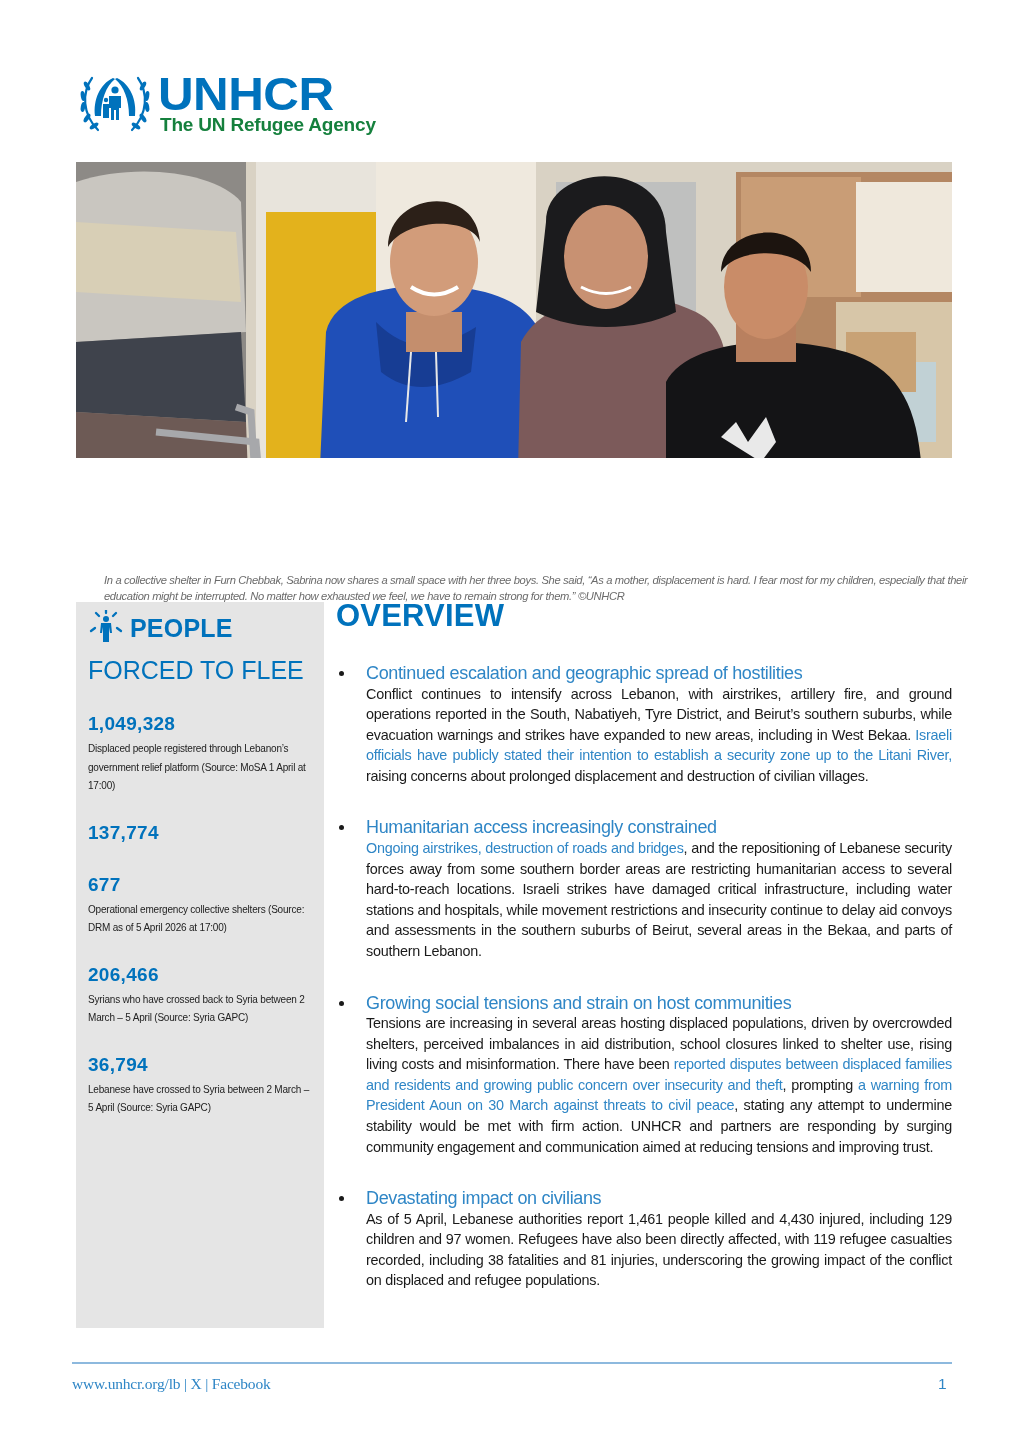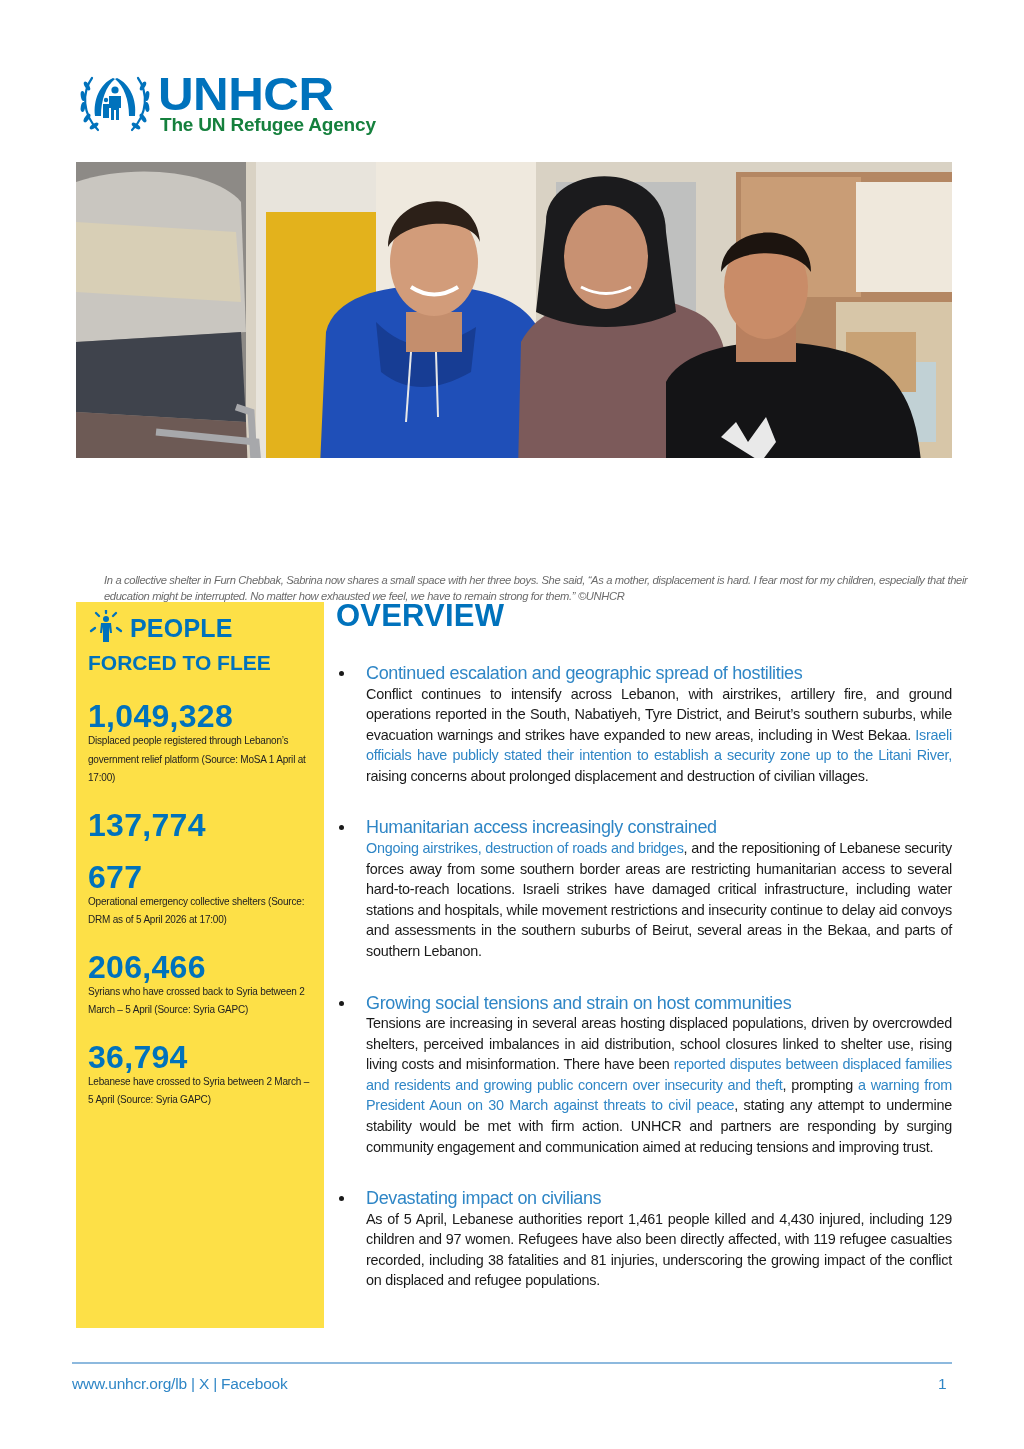--- a/index.html
+++ b/index.html
@@ -12,42 +12,42 @@
   .logo-text { margin-left: 6px; display: flex; flex-direction: column; }
   .logo-word { font-family: "Liberation Sans", sans-serif; font-weight: bold; font-size: 47px; letter-spacing: -0.5px; color: #0072bc; line-height: 44px; transform: scaleX(1.05); transform-origin: left; }
   .logo-tag { font-family: "Liberation Sans", sans-serif; font-weight: bold; font-size: 19px; color: #15803d; line-height: 18px; margin-left: 2px; letter-spacing: -0.2px; }
 
   
   .photo { position: absolute; left: 76px; top: 162px; width: 876px; height: 296px; overflow: hidden; background: #cbbfa6; }
   .photo svg { display: block; }
   .caption { position: absolute; left: 80px; top: 572px; width: 870px; font-style: italic; font-size: 11.2px; line-height: 16px; color: #6b6b6b; letter-spacing: -0.35px; margin-left: 24px; }
 
   
-  .sidebar { position: absolute; left: 76px; top: 602px; width: 248px; height: 726px; background: #fde047; padding: 10px 10px 0 12px; }
+  .sidebar { position: absolute; left: 76px; top: 602px; width: 248px; height: 726px; background: #e5e5e5; padding: 10px 10px 0 12px; }
   .side-title { display: flex; align-items: flex-start; }
   .side-title-icon { width: 36px; height: 36px; margin-right: 6px; margin-top: -2px; }
   .side-title-text { font-weight: bold; font-size: 25px; line-height: 33px; color: #0072bc; letter-spacing: 0.2px; }
-  .side-title-line2 { display: block; font-weight: bold; font-size: 21px; line-height: 33px; color: #0072bc; margin-top: 0; }
+  .side-title-line2 { display: block; font-weight: normal; font-size: 25px; line-height: 33px; color: #0072bc; margin-top: 8px; }
   .stat { margin-top: 22px; }
-  .stat-value { font-weight: bold; font-size: 32px; line-height: 30px; color: #0072bc; letter-spacing: 0.3px; }
+  .stat-value { font-weight: bold; font-size: 19px; line-height: 30px; color: #0072bc; letter-spacing: 0.3px; }
   .stat-desc { font-size: 10px; line-height: 18.5px; color: #222; margin-top: 1px; letter-spacing: -0.2px; }
 
   
   .main { position: absolute; left: 336px; top: 600px; width: 616px; }
   .main-title { font-weight: bold; font-size: 31px; line-height: 32px; color: #0072bc; letter-spacing: 0.2px; }
   .bullets { list-style: none; margin-top: 12px; }
   .bullet { position: relative; padding-left: 30px; margin-bottom: 8px; }
   .bullet-dot { position: absolute; left: 3px; top: 8px; width: 5px; height: 5px; border-radius: 50%; background: #1a1a1a; }
   .bullet-head { font-weight: normal; font-size: 18px; line-height: 20.5px; color: #2f86c6; letter-spacing: -0.35px; margin-top: 31px; }
   .bullet-body { font-size: 14.4px; line-height: 20.6px; color: #1a1a1a; text-align: justify; letter-spacing: -0.25px; }
   .link { color: #2f86c6; }
 
   
   .footer-rule { position: absolute; left: 72px; top: 1362px; width: 880px; height: 2px; background: #8db9de; }
-  .footer-links { position: absolute; left: 72px; top: 1374px; font-size: 15.5px; line-height: 20px; color: #2f86c6; letter-spacing: -0.2px; }
+  .footer-links { position: absolute; left: 72px; top: 1374px; font-size: 15.5px; line-height: 20px; color: #2f86c6; letter-spacing: -0.2px; font-family: Liberation Serif, serif; }
   .footer-links span { color: #2f86c6; }
   .footer-page { position: absolute; left: 938px; top: 1374px; font-size: 15.5px; line-height: 20px; color: #2f86c6; }
 </style>
 </head>
 <body>
 
 <div class="logo">
   <svg class="logo-emblem" viewBox="0 0 74 66">
 
     <g fill="none" stroke="#0072bc" stroke-width="2.2" stroke-linecap="round">

